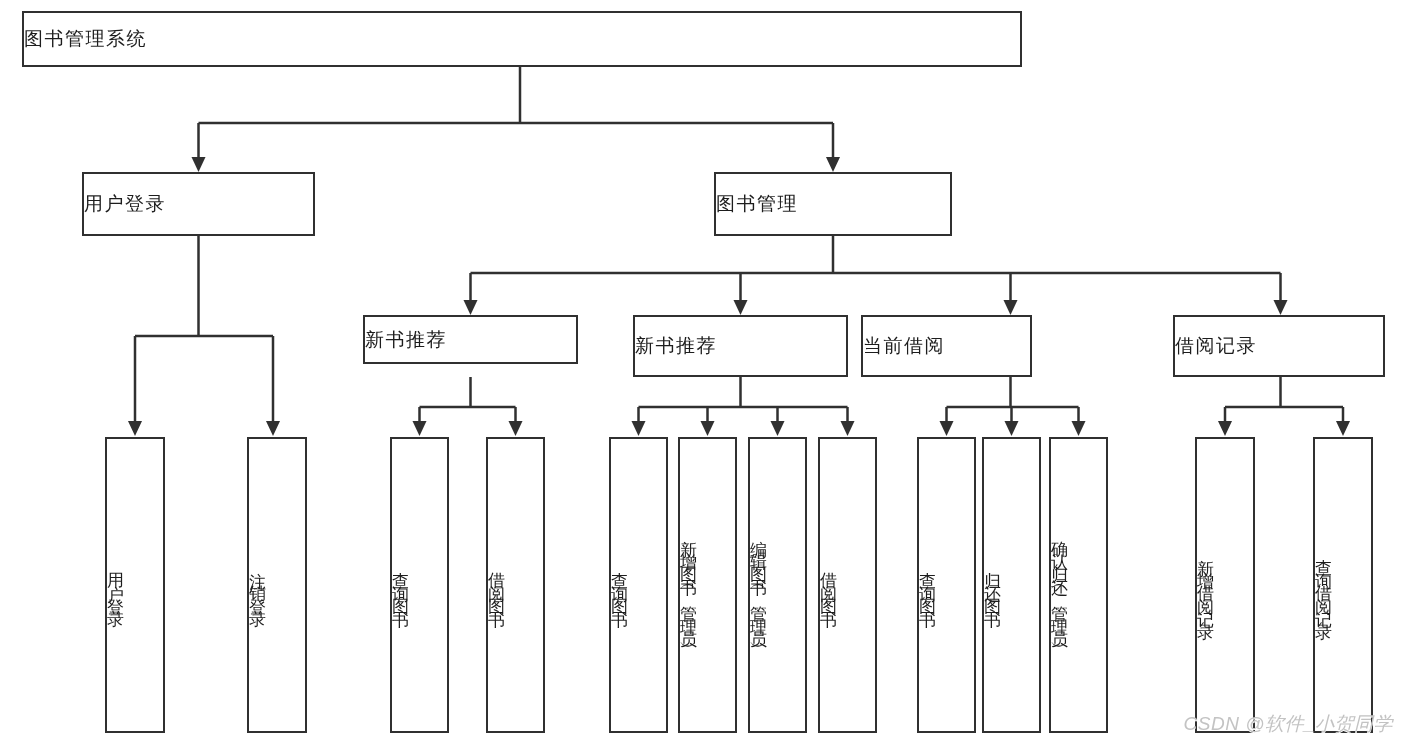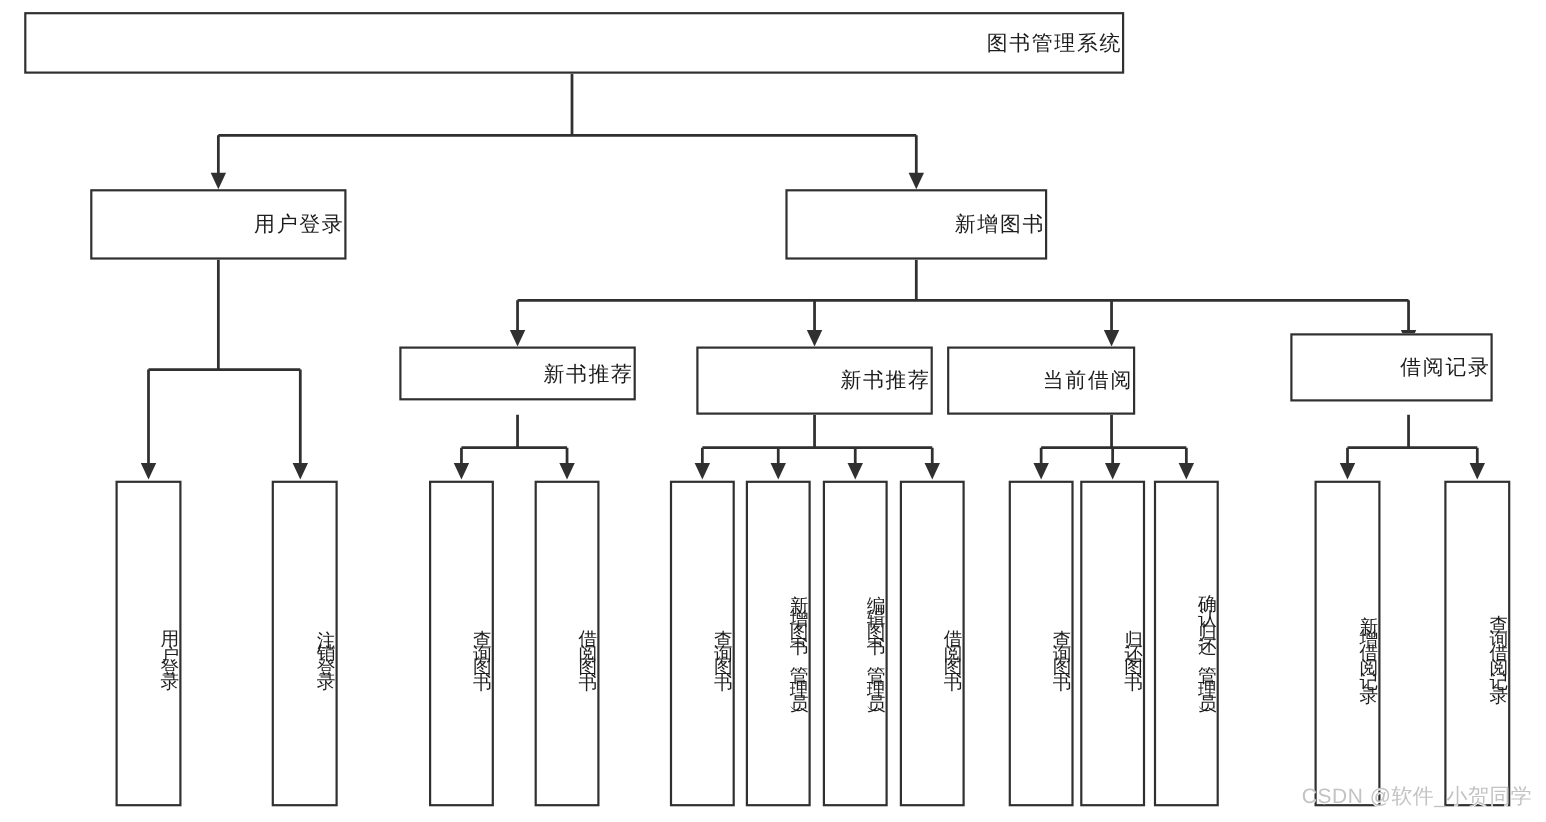--- a/index.html
+++ b/index.html
@@ -17,23 +17,22 @@
     position: absolute;
     left: 0; top: 0;
     width: 1405px; height: 747px;
   }
   .box {
     position: absolute;
     background: #ffffff;
     border: 2.5px solid #303030;
     display: flex;
     align-items: center;
-    justify-content: flex-end;
+    justify-content: flex-start;
     text-align: center;
-    padding-left: 31px;
   }
   .box.h .label {
     font-size: 19px;
     letter-spacing: 1.5px;
     white-space: nowrap;
   }
   .box.v .vt {
     writing-mode: vertical-rl;
     text-orientation: mixed;
     font-size: 17px;
@@ -43,20 +42,21 @@
   }
   .watermark {
     position: absolute;
     top: 711px;
     right: 12px;
     font-size: 19px;
     color: #c3c3c3;
     letter-spacing: 0.5px;
     text-shadow: 0 1px 0 #ffffff;
     white-space: nowrap;
+    font-style: italic;
   }
 </style>
 </head>
 <body>
 
 <div class="stage">
 
   <svg class="connectors" viewBox="0 0 1405 747" fill="none" stroke="#303030" stroke-width="2.5">
 
     <path d="M520 67 V123 M198.5 123 H833 M198.5 123 V158 M833 123 V158"></path>
@@ -94,33 +94,33 @@
   </svg>
 
   <div class="box h" style="left:22px;top:11px;width:1000px;height:56px">
     <span class="label">图书管理系统</span>
   </div>
 
   <div class="box h" style="left:82px;top:172px;width:233px;height:64px">
     <span class="label">用户登录</span>
   </div>
   <div class="box h" style="left:714px;top:172px;width:238px;height:64px">
-    <span class="label">新增图书</span>
+    <span class="label">图书管理</span>
   </div>
 
   <div class="box h" style="left:363px;top:315px;width:215px;height:49px">
     <span class="label">新书推荐</span>
   </div>
   <div class="box h" style="left:633px;top:315px;width:215px;height:62px">
     <span class="label">新书推荐</span>
   </div>
   <div class="box h" style="left:861px;top:315px;width:171px;height:62px">
     <span class="label">当前借阅</span>
   </div>
-  <div class="box h" style="left:1173px;top:303px;width:184px;height:62px">
+  <div class="box h" style="left:1173px;top:315px;width:212px;height:62px">
     <span class="label">借阅记录</span>
   </div>
 
   <div class="box v" style="left:105px;top:437px;width:60px;height:296px">
     <span class="vt">用户登录</span>
   </div>
   <div class="box v" style="left:247px;top:437px;width:60px;height:296px">
     <span class="vt">注销登录</span>
   </div>
 

